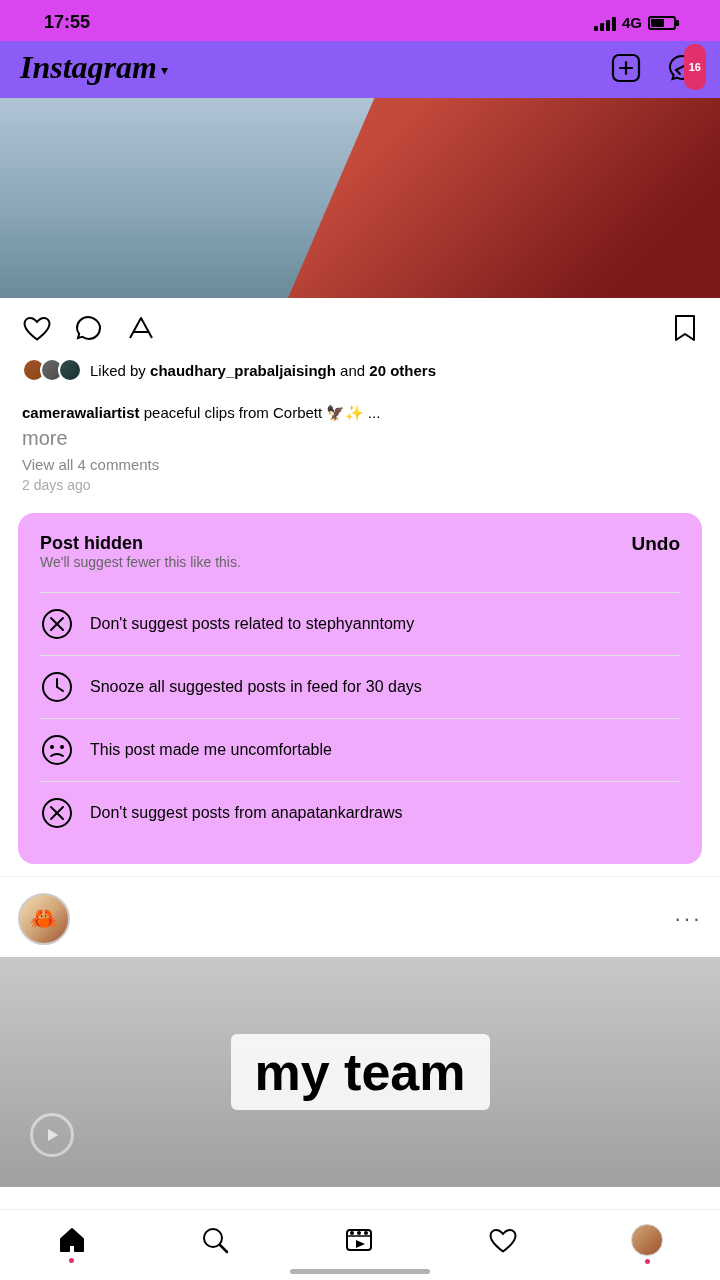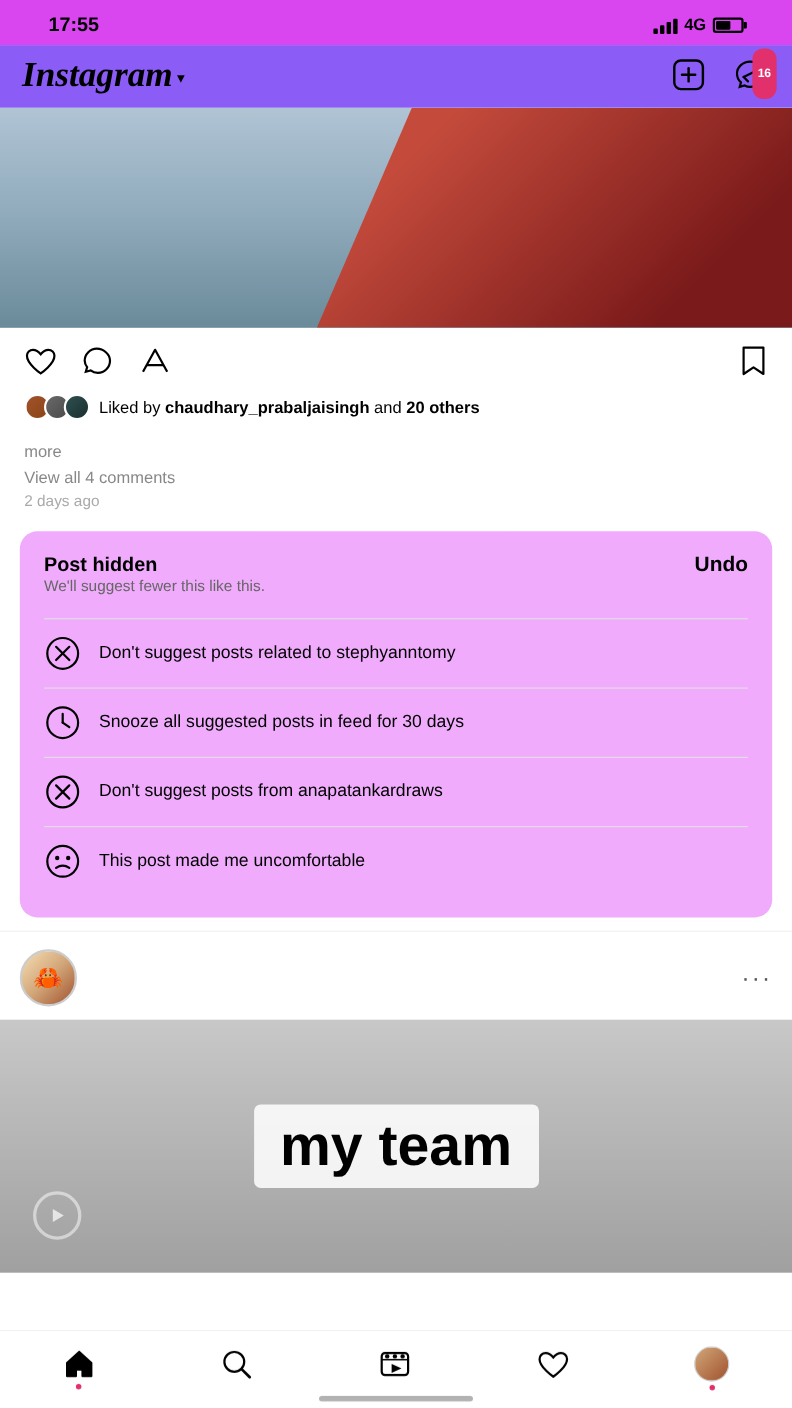--- a/index.html
+++ b/index.html
@@ -200,21 +200,21 @@
     .liked-text strong { font-weight: 700; }
     .caption {
       font-size: 15px;
       color: #000;
       line-height: 1.4;
       margin-bottom: 4px;
     }
     .caption strong { font-weight: 700; }
     .more-link {
       color: #888;
-      font-size: 15px;
+      font-size: 20px;
       cursor: pointer;
     }
     .view-comments {
       color: #888;
       font-size: 15px;
       margin-top: 6px;
       cursor: pointer;
     }
     .timestamp {
       color: #aaa;
@@ -482,20 +482,23 @@
   <div class="liked-by">
     <div class="avatar-group">
       <div class="avatar-sm avatar-sm-1"></div>
       <div class="avatar-sm avatar-sm-2"></div>
       <div class="avatar-sm avatar-sm-3"></div>
     </div>
     <span class="liked-text">
       Liked by <strong>chaudhary_prabaljaisingh</strong> and <strong>20 others</strong>
     </span>
   </div>
+  <div class="caption">
+    <strong>camerawaliartist</strong> peaceful clips from Corbett 🦅✨ ...
+  </div>
   <span class="more-link">more</span>
   <div class="view-comments">View all 4 comments</div>
   <div class="timestamp">2 days ago</div>
 </div>
 
 <div class="post-hidden-card">
   <div class="post-hidden-header">
     <div>
       <div class="post-hidden-title">Post hidden</div>
       <div class="post-hidden-sub">We'll suggest fewer this like this.</div>
@@ -516,43 +519,43 @@
 
   <div class="hidden-option">
     <div class="option-icon">
       <svg width="34" height="34" viewBox="0 0 34 34" fill="none">
         <circle cx="17" cy="17" r="14" stroke="#000" stroke-width="2"></circle>
         <line x1="17" y1="9" x2="17" y2="17" stroke="#000" stroke-width="2" stroke-linecap="round"></line>
         <line x1="17" y1="17" x2="23" y2="21" stroke="#000" stroke-width="2" stroke-linecap="round"></line>
       </svg>
     </div>
     <span class="option-text">Snooze all suggested posts in feed for 30 days</span>
-  </div>
-
-  <div class="hidden-option">
-    <div class="option-icon">
-      <svg width="34" height="34" viewBox="0 0 34 34" fill="none">
-        <circle cx="17" cy="17" r="14" stroke="#000" stroke-width="2"></circle>
-        <line x1="11" y1="11" x2="23" y2="23" stroke="#000" stroke-width="2" stroke-linecap="round"></line>
-        <line x1="23" y1="11" x2="11" y2="23" stroke="#000" stroke-width="2" stroke-linecap="round"></line>
-      </svg>
-    </div>
-    <span class="option-text">Don't suggest posts from anapatankardraws</span>
   </div>
 
   <div class="hidden-option">
     <div class="option-icon">
       <svg width="34" height="34" viewBox="0 0 34 34" fill="none">
         <circle cx="17" cy="17" r="14" stroke="#000" stroke-width="2"></circle>
         <circle cx="12" cy="14" r="2" fill="#000"></circle>
         <circle cx="22" cy="14" r="2" fill="#000"></circle>
         <path d="M11 23 Q17 19 23 23" stroke="#000" stroke-width="2" fill="none" stroke-linecap="round"></path>
       </svg>
     </div>
     <span class="option-text">This post made me uncomfortable</span>
+  </div>
+
+  <div class="hidden-option">
+    <div class="option-icon">
+      <svg width="34" height="34" viewBox="0 0 34 34" fill="none">
+        <circle cx="17" cy="17" r="14" stroke="#000" stroke-width="2"></circle>
+        <line x1="11" y1="11" x2="23" y2="23" stroke="#000" stroke-width="2" stroke-linecap="round"></line>
+        <line x1="23" y1="11" x2="11" y2="23" stroke="#000" stroke-width="2" stroke-linecap="round"></line>
+      </svg>
+    </div>
+    <span class="option-text">Don't suggest posts from anapatankardraws</span>
   </div>
 </div>
 
 <div class="next-post">
   <div class="next-post-header">
     <div class="next-post-user">
       <div class="next-avatar">🦀</div>
     </div>
     <div class="more-dots">···</div>
   </div>

